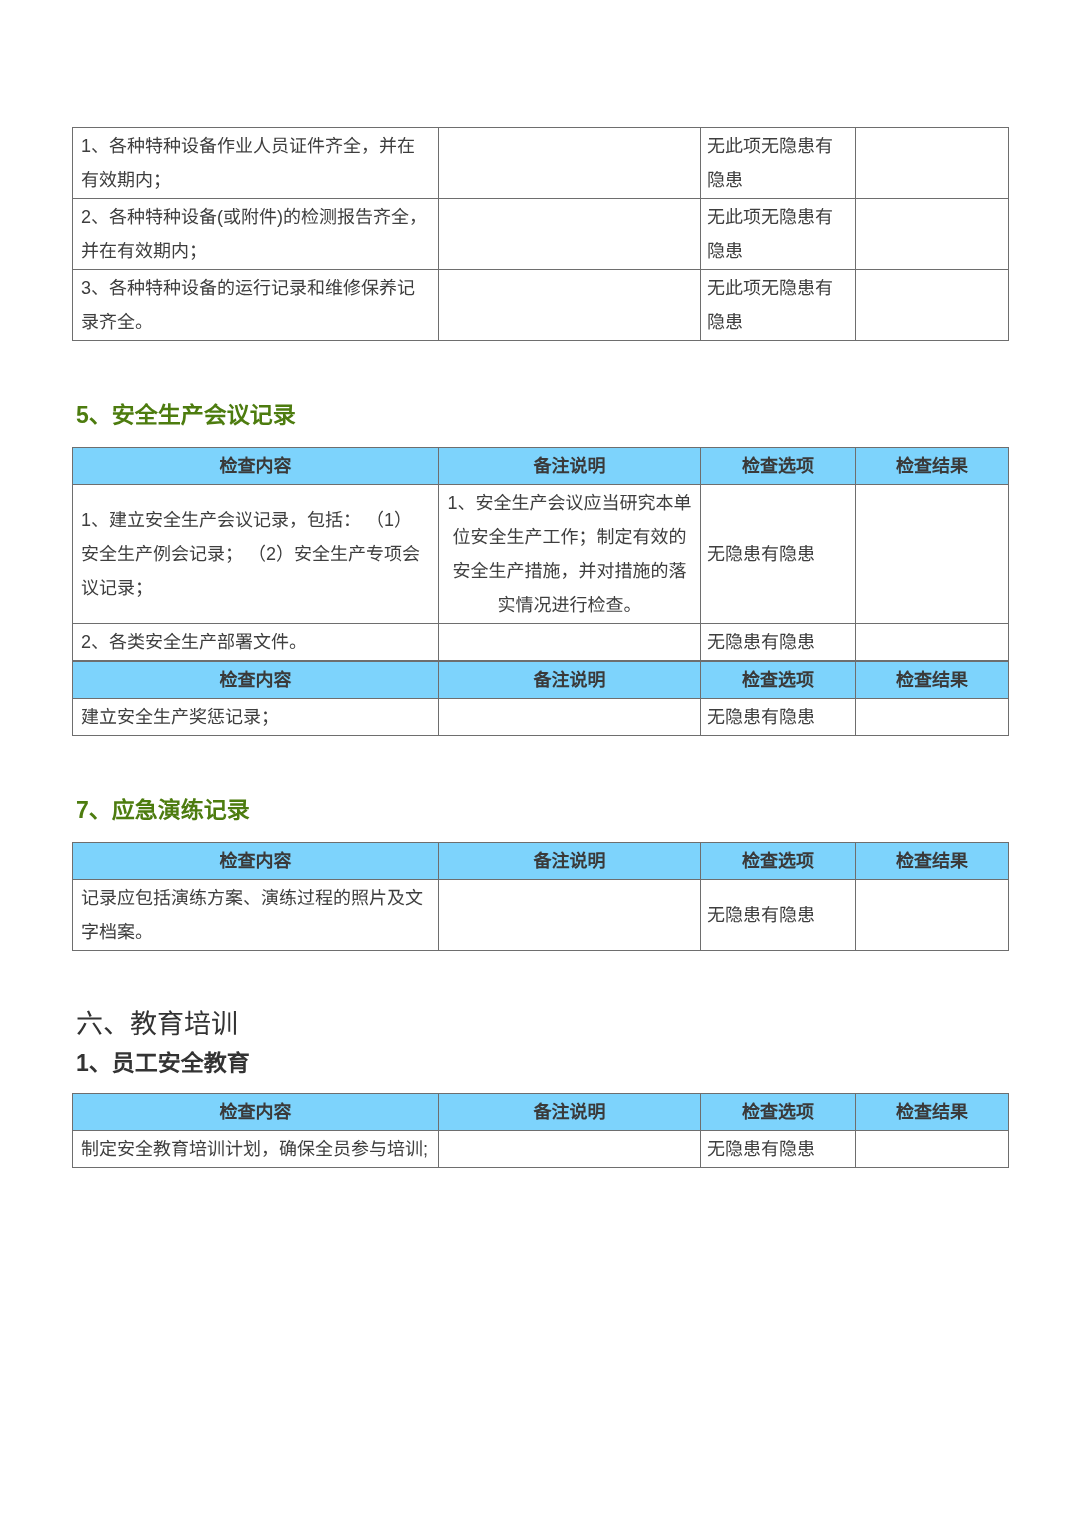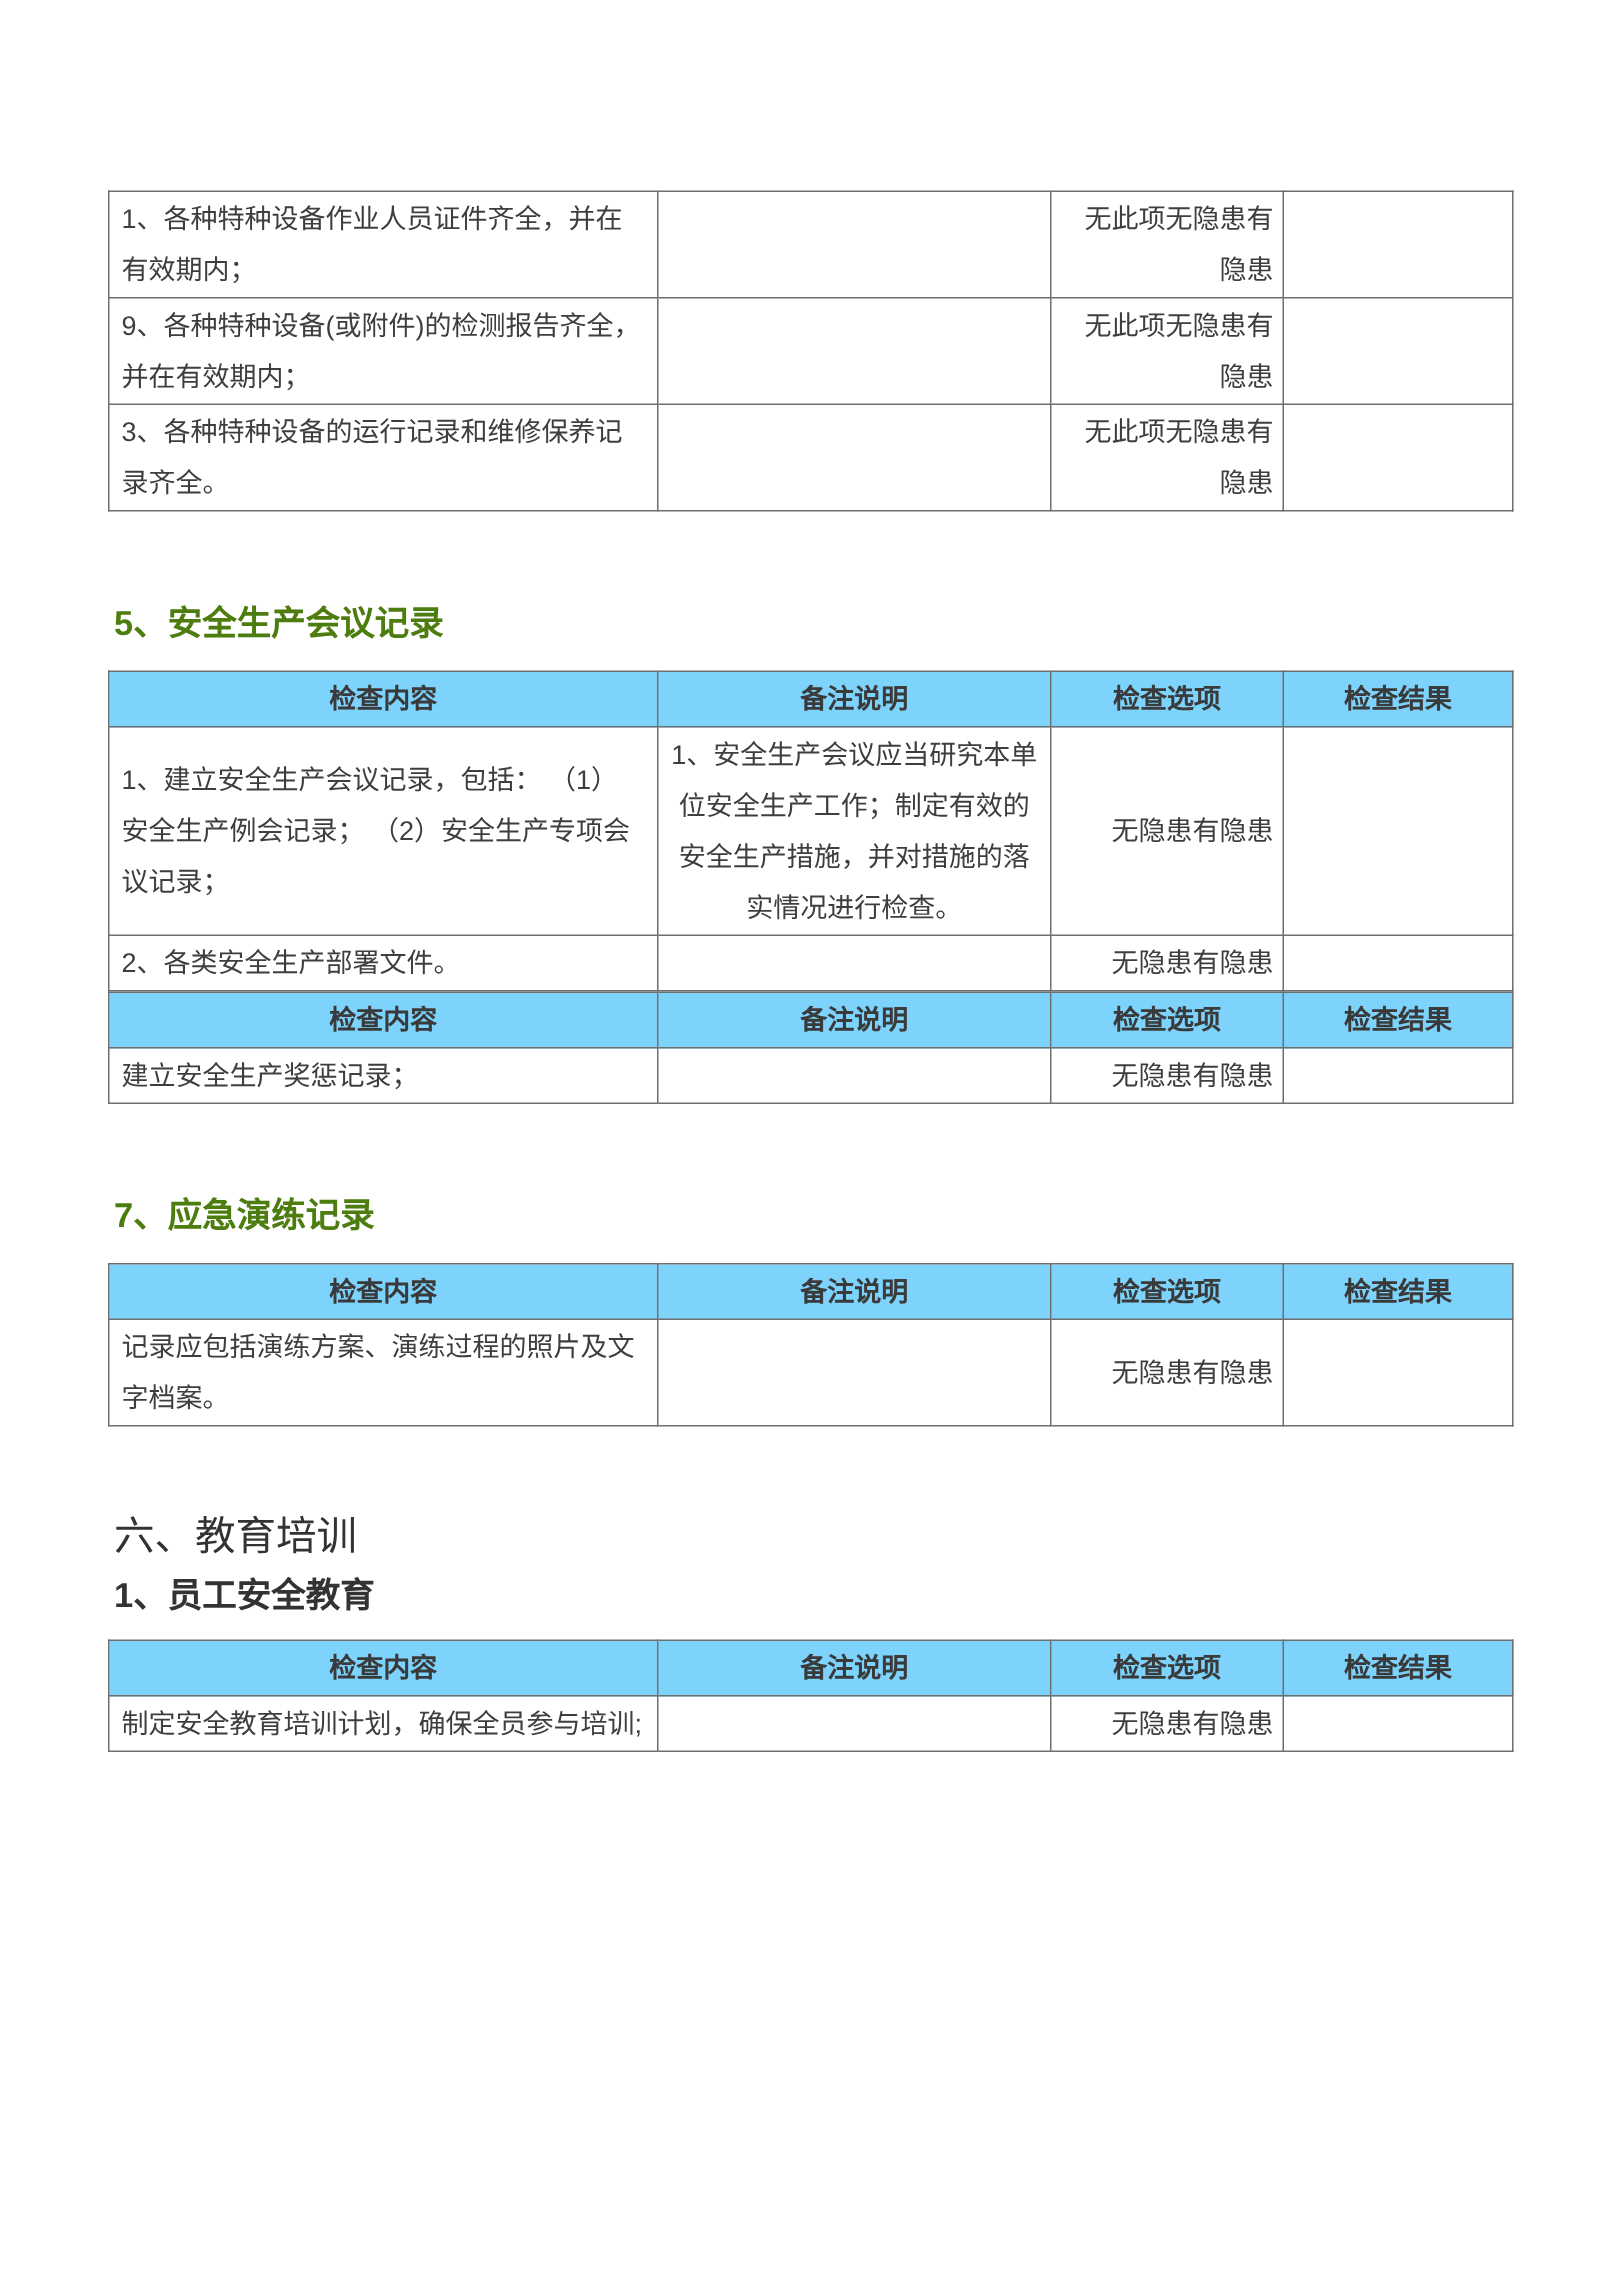--- a/index.html
+++ b/index.html
@@ -38,21 +38,21 @@
   }
   table.checklist th {
     background: #7dd3fc;
     font-weight: 600;
     color: #3a3a3a;
     text-align: center;
     padding: 1px 4px;
   }
   td.content { text-align: left; padding: 1px 9px 1px 8px; }
   td.note    { text-align: center; padding: 1px 6px; }
-  td.options { text-align: right; padding: 1px 6px; }
+  td.options { text-align: left; padding: 1px 6px; }
   td.result  { text-align: center; padding: 1px 4px; }
   .section-heading {
     font-size: 23px;
     line-height: 32px;
     font-weight: 600;
     color: #4d7c0f;
     margin: 58px 0 16px 4px;
   }
   .chapter-heading {
     font-size: 27px;
@@ -82,21 +82,21 @@
         <col class="c4">
       </colgroup>
     <tbody>
       <tr>
         <td class="content">1、各种特种设备作业人员证件齐全，并在有效期内；</td>
         <td class="note"></td>
         <td class="options">无此项无隐患有隐患</td>
         <td class="result"></td>
       </tr>
       <tr>
-        <td class="content">9、各种特种设备(或附件)的检测报告齐全，并在有效期内；</td>
+        <td class="content">2、各种特种设备(或附件)的检测报告齐全，并在有效期内；</td>
         <td class="note"></td>
         <td class="options">无此项无隐患有隐患</td>
         <td class="result"></td>
       </tr>
       <tr>
         <td class="content">3、各种特种设备的运行记录和维修保养记录齐全。</td>
         <td class="note"></td>
         <td class="options">无此项无隐患有隐患</td>
         <td class="result"></td>
       </tr>

